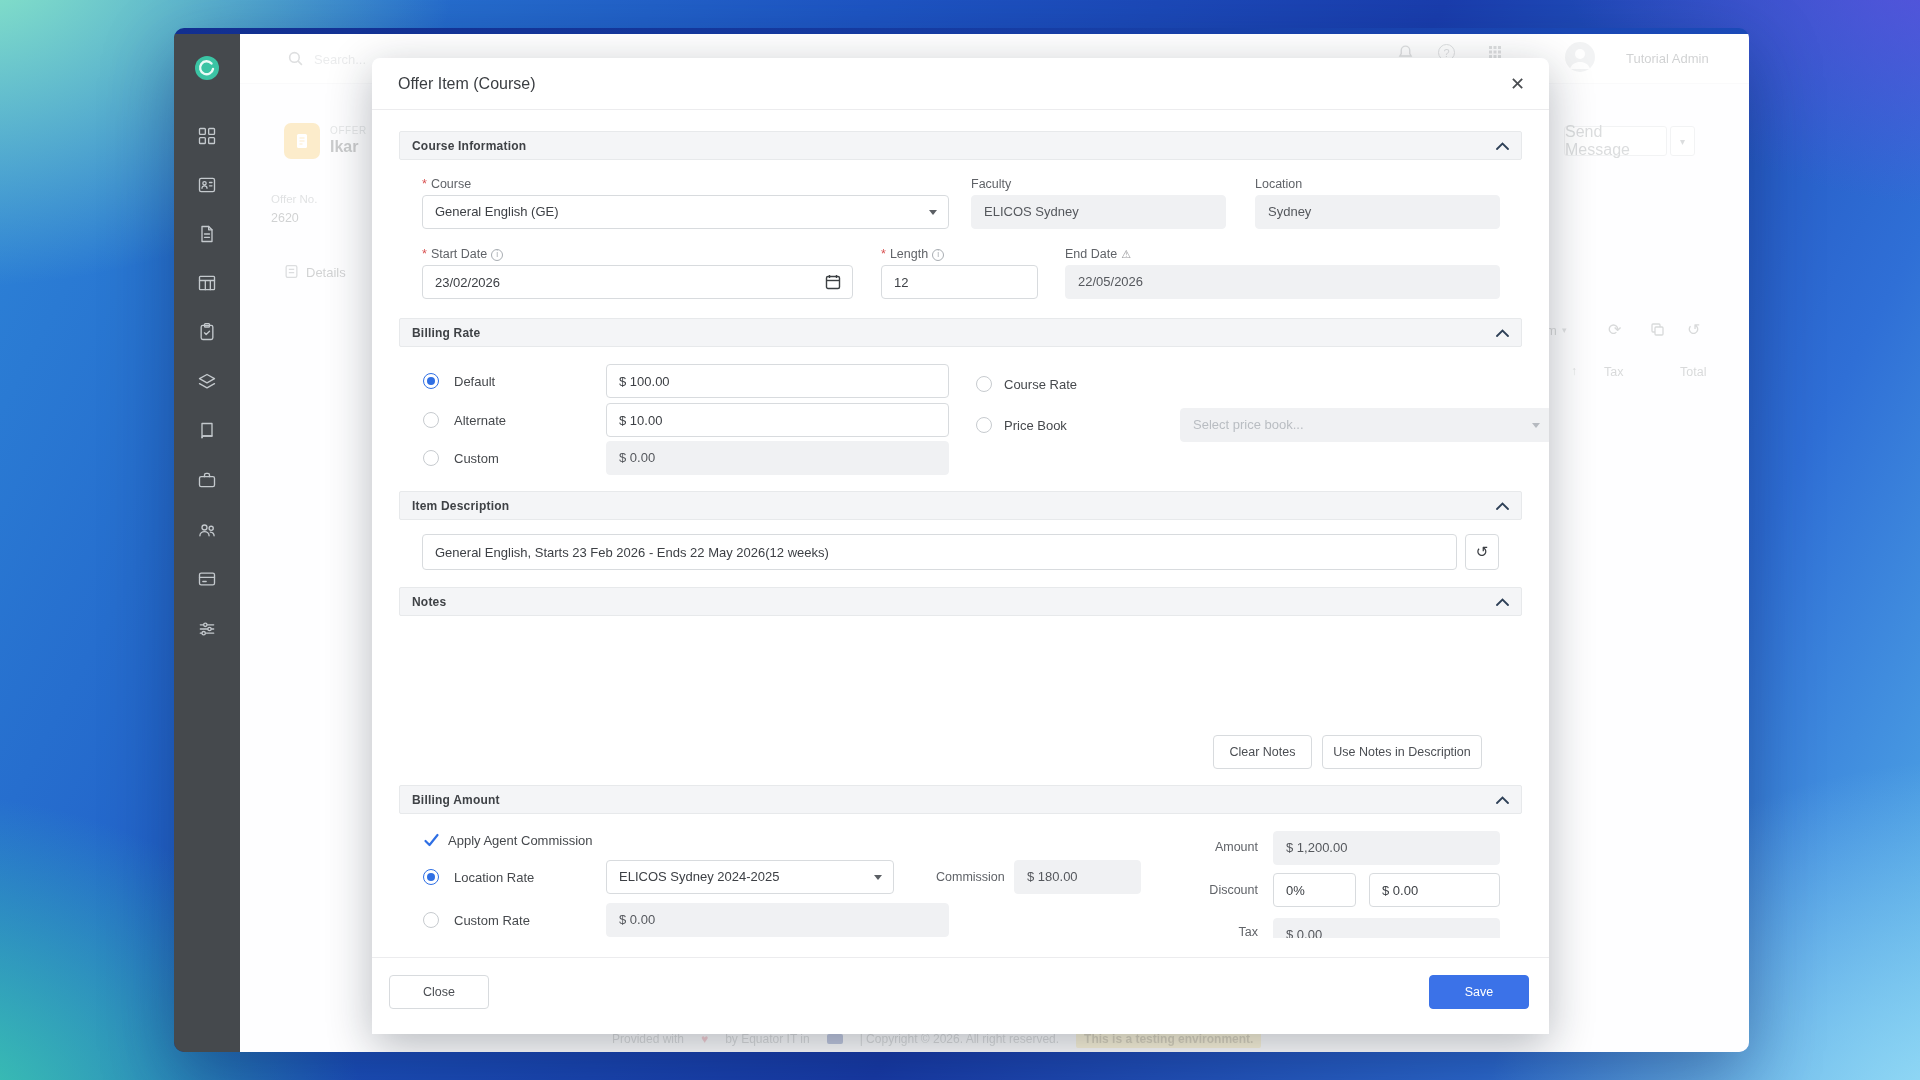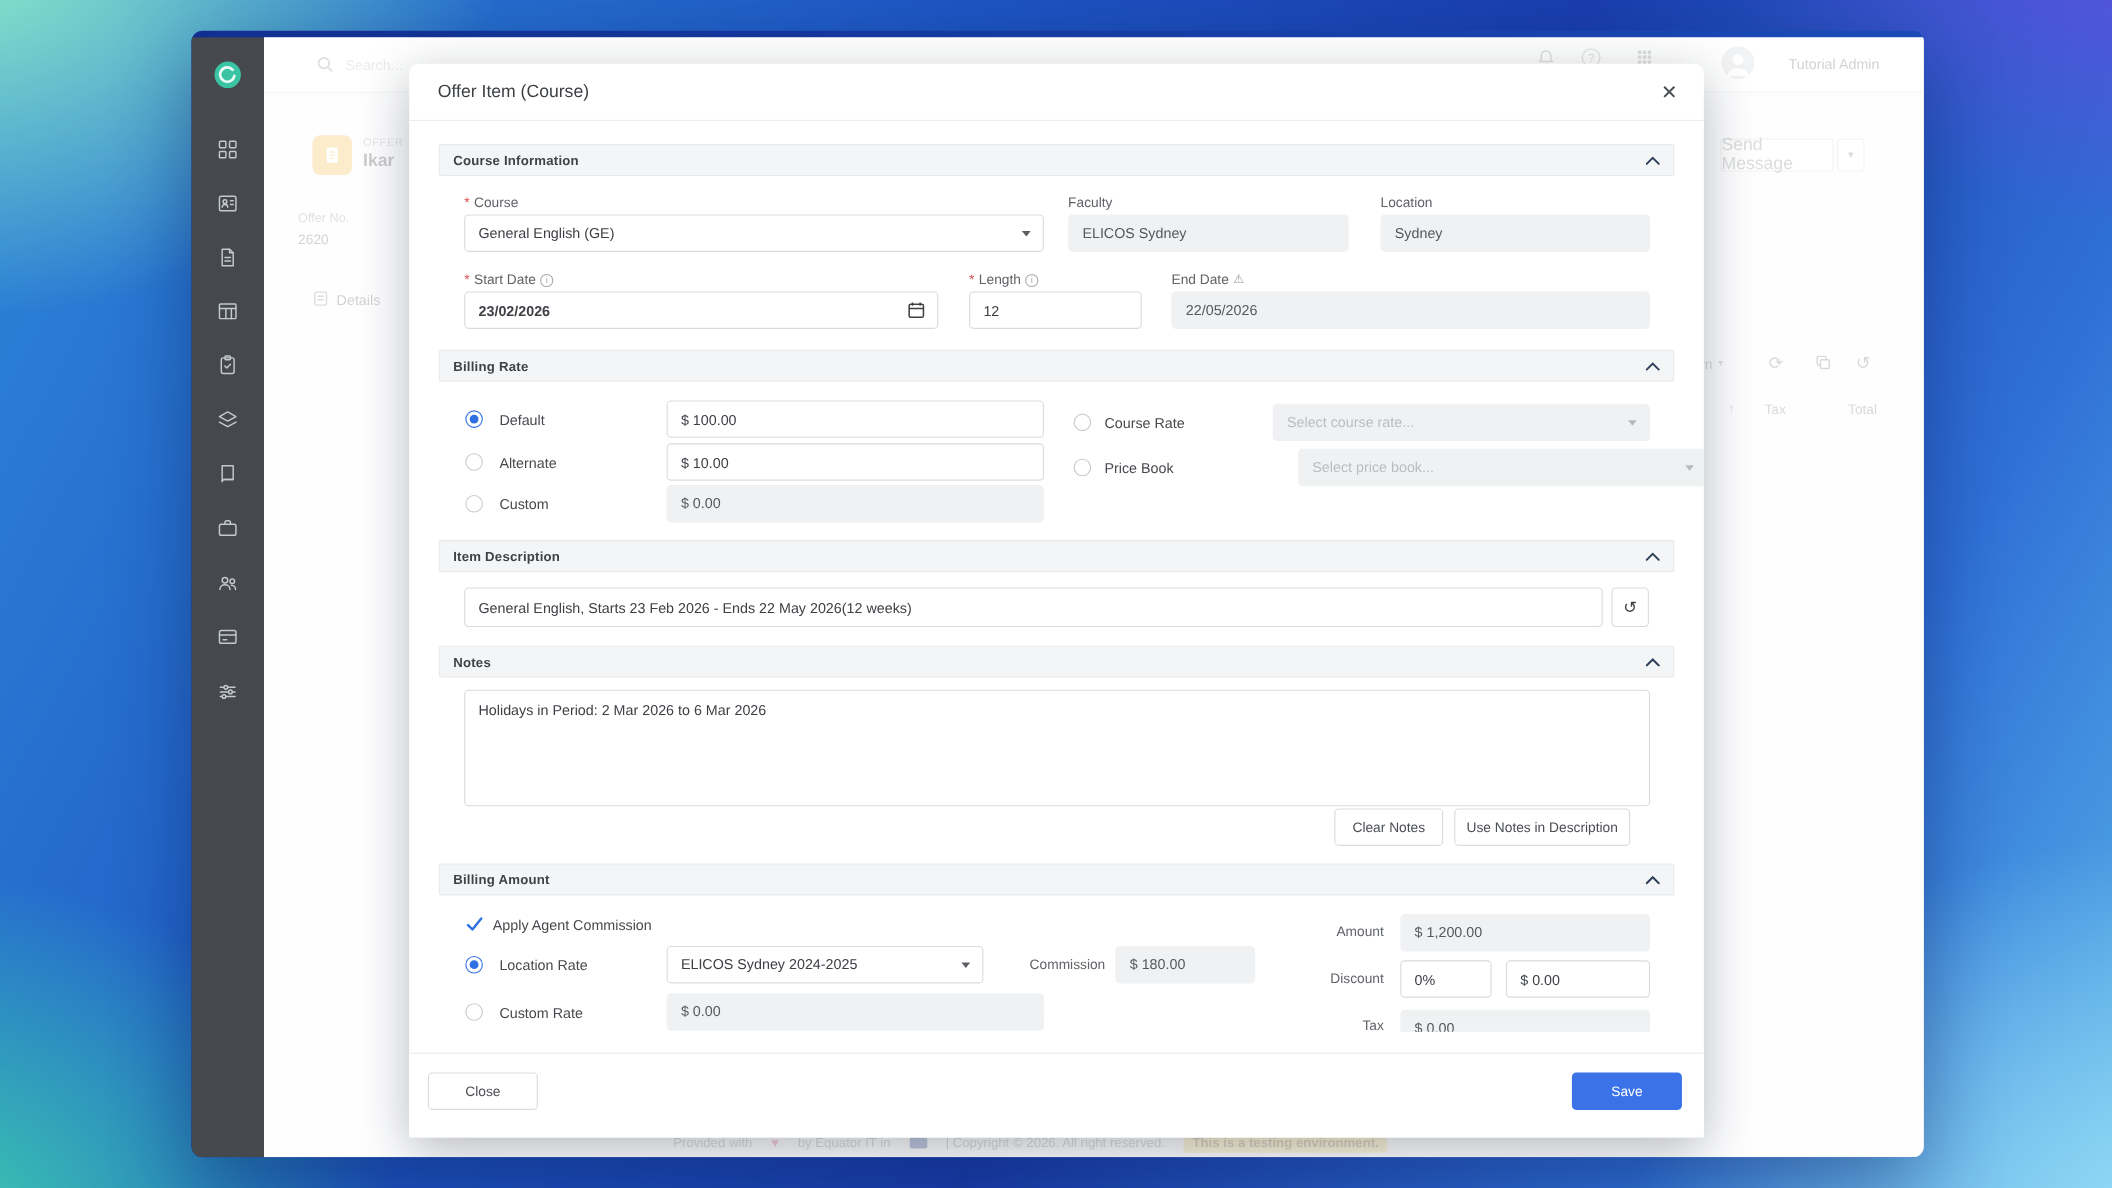--- a/index.html
+++ b/index.html
@@ -213,21 +213,21 @@
           <span class="lbl a" style="left:599px;top:119px">Faculty</span>
           <div class="inp dis a" style="left:599px;top:137px;width:255px">ELICOS Sydney</div>
           <span class="lbl a" style="left:883px;top:119px">Location</span>
           <div class="inp dis a" style="left:883px;top:137px;width:245px">Sydney</div>
 
           <span class="lbl a" style="left:50px;top:189px">
               <i class="ast">*</i>
               <span>Start Date</span>
               <span class="info-i">i</span>
             </span>
-          <input class="inp a" style="left: 50px; top: 207px; width: 431px; padding-right: 36px; font-weight: bold;" value="23/02/2026">
+          <input class="inp a" style="left: 50px; top: 207px; width: 431px; padding-right: 36px;" value="23/02/2026">
           <svg class="a" style="left:453px;top:216px;width:16px;height:16px" viewBox="0 0 16 16">
               <rect x="1.5" y="2.5" width="13" height="12" rx="1.5" fill="none" stroke="#3c4043" stroke-width="1.4"></rect>
               <path d="M1.5 6.5h13" stroke="#3c4043" stroke-width="1.4"></path>
               <path d="M4.5 1v3M11.5 1v3" stroke="#3c4043" stroke-width="1.4"></path>
             </svg>
           <span class="lbl a" style="left:509px;top:189px">
               <i class="ast">*</i>
               <span>Length</span>
               <span class="info-i">i</span>
             </span>
@@ -250,21 +250,20 @@
           <input class="inp a" style="left: 234px; top: 306px; width: 343px;" value="$ 100.00">
           <span class="radio a" style="left:51px;top:354px"></span>
           <span class="rlbl a" style="left:82px;top:355px">Alternate</span>
           <input class="inp a" style="left: 234px; top: 345px; width: 343px;" value="$ 10.00">
           <span class="radio a" style="left:51px;top:392px"></span>
           <span class="rlbl a" style="left:82px;top:393px">Custom</span>
           <div class="inp dis a" style="left:234px;top:383px;width:343px">$ 0.00</div>
 
           <span class="radio a" style="left:604px;top:318px"></span>
           <span class="rlbl a" style="left:632px;top:319px">Course Rate</span>
-          <div class="inp dis sel ph a" style="left:785px;top:309px;width:343px"><span>Select course rate...</span><span class="caret"></span></div>
           <span class="radio a" style="left:604px;top:359px"></span>
           <span class="rlbl a" style="left:632px;top:360px">Price Book</span>
           <div class="inp dis sel ph a" style="left:808px;top:350px;width:372px"><span>Select price book...</span><span class="caret"></span></div>
 
           <div class="secbar a" style="top:433px">
             <span>Item Description</span>
               <span class="sp"></span>
             <svg width="13" height="8" viewBox="0 0 13 8">
                 <path d="M1 7l5.5-5.5L12 7" stroke="#2e4057" stroke-width="1.8" fill="none" stroke-linecap="round"></path>
               </svg>
@@ -274,21 +273,20 @@
               <span>↺</span>
             </div>
 
           <div class="secbar a" style="top:529px">
             <span>Notes</span>
               <span class="sp"></span>
             <svg width="13" height="8" viewBox="0 0 13 8">
                 <path d="M1 7l5.5-5.5L12 7" stroke="#2e4057" stroke-width="1.8" fill="none" stroke-linecap="round"></path>
               </svg>
           </div>
-          <textarea class="nta a" style="">Holidays in Period: 2 Mar 2026 to 6 Mar 2026</textarea>
           <div class="btn a" style="left:841px;top:677px;width:99px">Clear Notes</div>
           <div class="btn a" style="left:950px;top:677px;width:160px">Use Notes in Description</div>
 
           <div class="secbar a" style="top:727px">
             <span>Billing Amount</span>
               <span class="sp"></span>
             <svg width="13" height="8" viewBox="0 0 13 8">
                 <path d="M1 7l5.5-5.5L12 7" stroke="#2e4057" stroke-width="1.8" fill="none" stroke-linecap="round"></path>
               </svg>
           </div>

